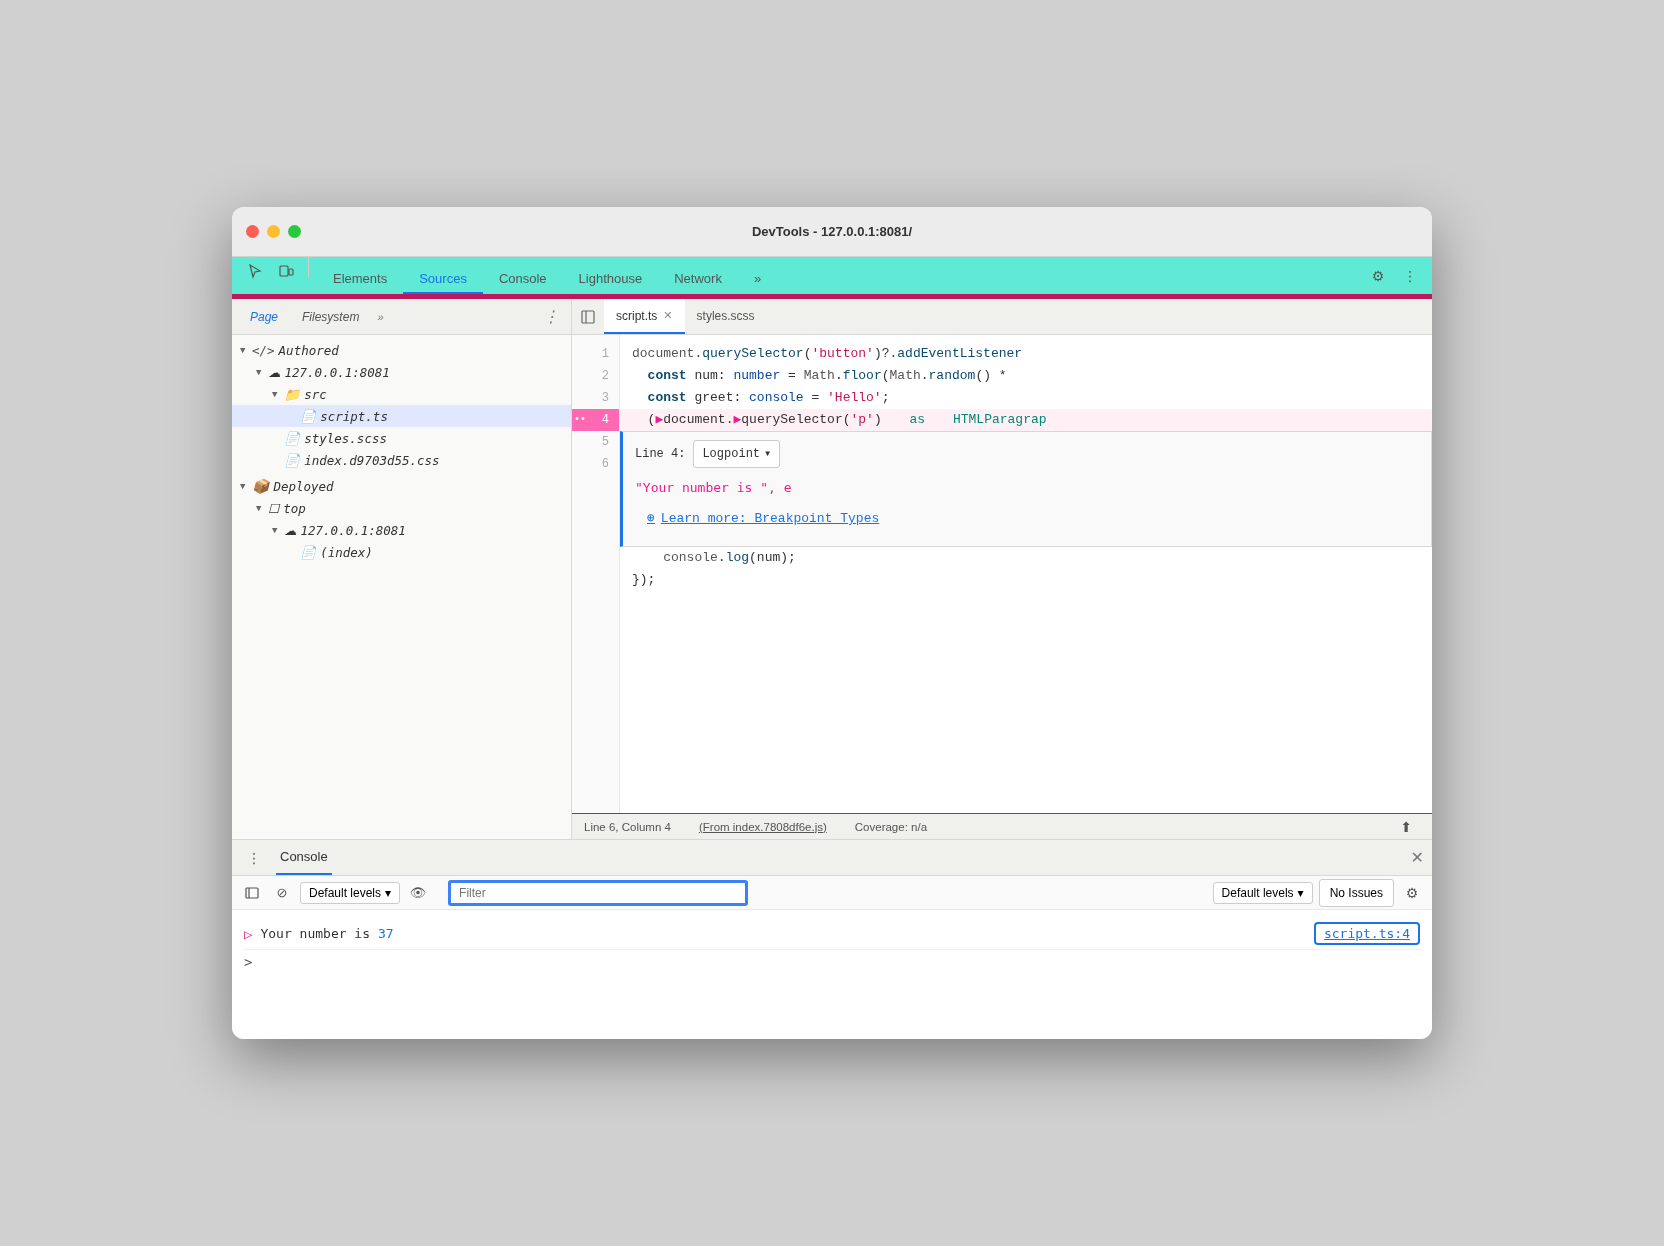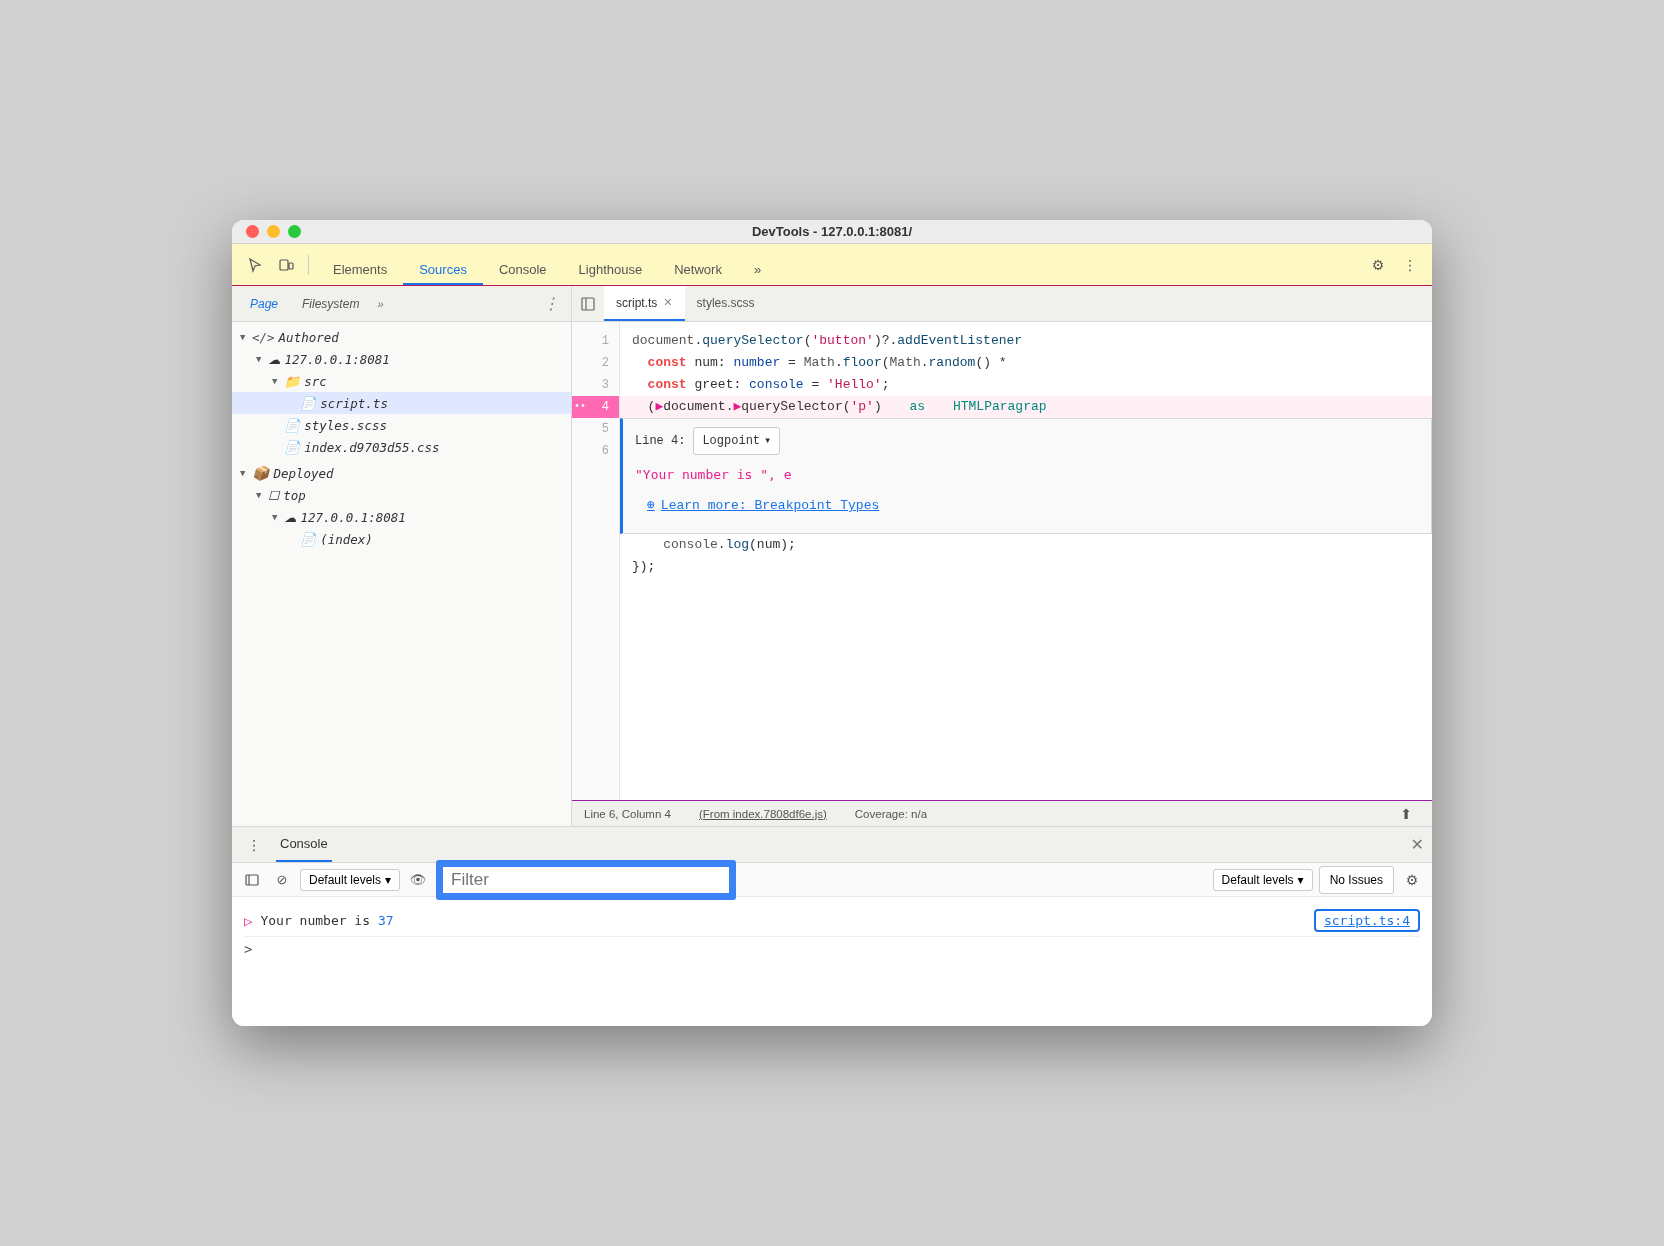--- a/index.html
+++ b/index.html
@@ -13,21 +13,21 @@
     }
     .window {
       width: 1200px;
       background: #f5f5f0;
       border-radius: 12px;
       box-shadow: 0 20px 60px rgba(0,0,0,0.4);
       overflow: hidden;
     }
     .titlebar {
       background: #ececec;
-      height: 24px;
+      height: 50px;
       display: flex;
       align-items: center;
       justify-content: center;
       position: relative;
       border-bottom: 1px solid #d0d0d0;
     }
     .titlebar-buttons {
       position: absolute;
       left: 14px;
       display: flex;
@@ -41,24 +41,23 @@
     }
     .tb-close { background: #ff5f56; }
     .tb-min { background: #ffbd2e; }
     .tb-max { background: #27c93f; }
     .titlebar-title {
       font-size: 13px;
       font-weight: 600;
       color: #333;
     }
     .toolbar {
-      background: #fef9c3;
-      border-bottom: 1px solid #be185d;
-      display: flex;
-      align-items: center;
+      background: #5eead4;
+      border-bottom: 5px solid #be185d;
+      display: flex;
       height: 42px;
       padding: 0 8px;
       gap: 4px;
     }
     .toolbar-icon-btn {
       width: 28px; height: 28px;
       display: flex; align-items: center; justify-content: center;
       border: none; background: transparent; cursor: pointer;
       border-radius: 4px;
       color: #555;
@@ -358,22 +357,22 @@
       border: none; background: transparent; cursor: pointer;
       border-radius: 3px; color: #555; font-size: 13px;
     }
     .console-dropdown {
       display: flex; align-items: center; gap: 4px;
       padding: 3px 8px; border: 1px solid #ccc; border-radius: 3px;
       background: #fff; font-size: 12px; cursor: pointer;
     }
     .console-filter {
       flex: 1; max-width: 300px;
-      padding: 3px 8px; border: 7px solid #3b82f6; border-radius: 3px;
-      font-size: 17px; outline: none;
+      padding: 3px 8px; border: 3px solid #3b82f6; border-radius: 3px;
+      font-size: 12px; outline: none; margin-left: 12px;
     }
     .console-levels-btn {
       display: flex; align-items: center; gap: 4px;
       padding: 3px 8px; border: 1px solid #ccc; border-radius: 3px;
       background: #fff; font-size: 12px; cursor: pointer;
       margin-left: auto;
     }
     .console-issues-btn {
       padding: 6px 10px; border: 1px solid #ccc; border-radius: 3px;
       background: #fff; font-size: 12px; cursor: pointer;
@@ -417,21 +416,21 @@
       display: flex;
       align-items: center;
       gap: 8px;
       padding: 4px 0;
       color: #555;
       font-size: 14px;
     }
     
     .s-method { color: #0c4a6e; }
     .s-string { color: #c2185b; }
-    .s-keyword { color: #ef4444; font-weight: bold; }
+    .s-keyword { color: #0c4a6e; font-weight: bold; }
     .s-type { color: #0d47a1; }
     .s-builtin { color: #555; }
     .s-pink { color: #e91e8c; }
     .s-teal { color: #00897b; margin-left: 20px; }
     .s-plain { color: #333; }
   </style>
 </head>
 <body>
 
 <div class="window">

